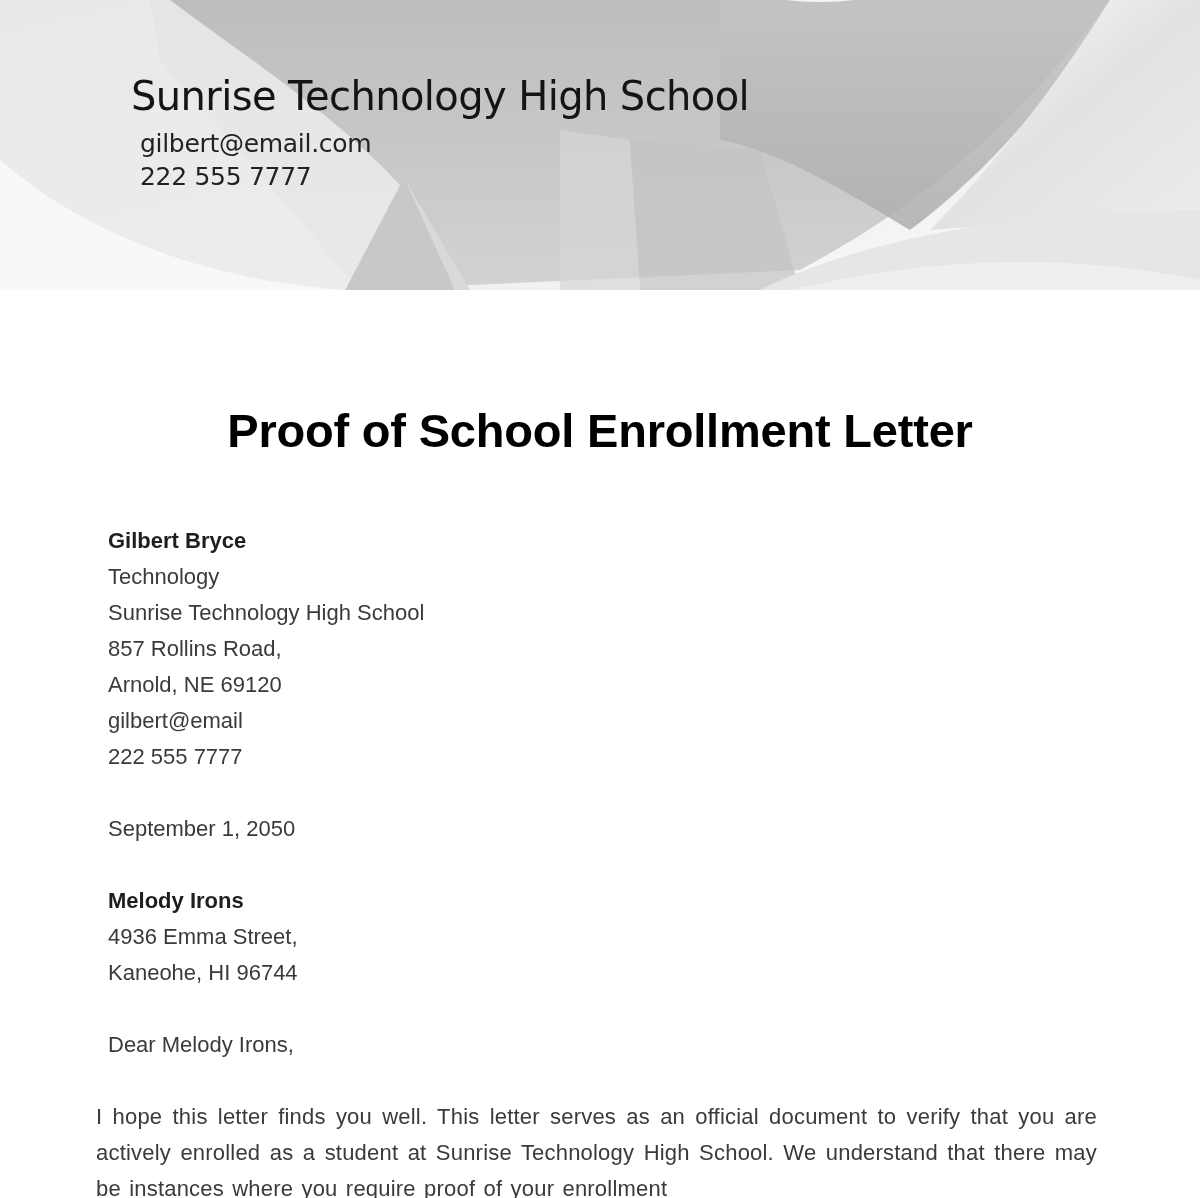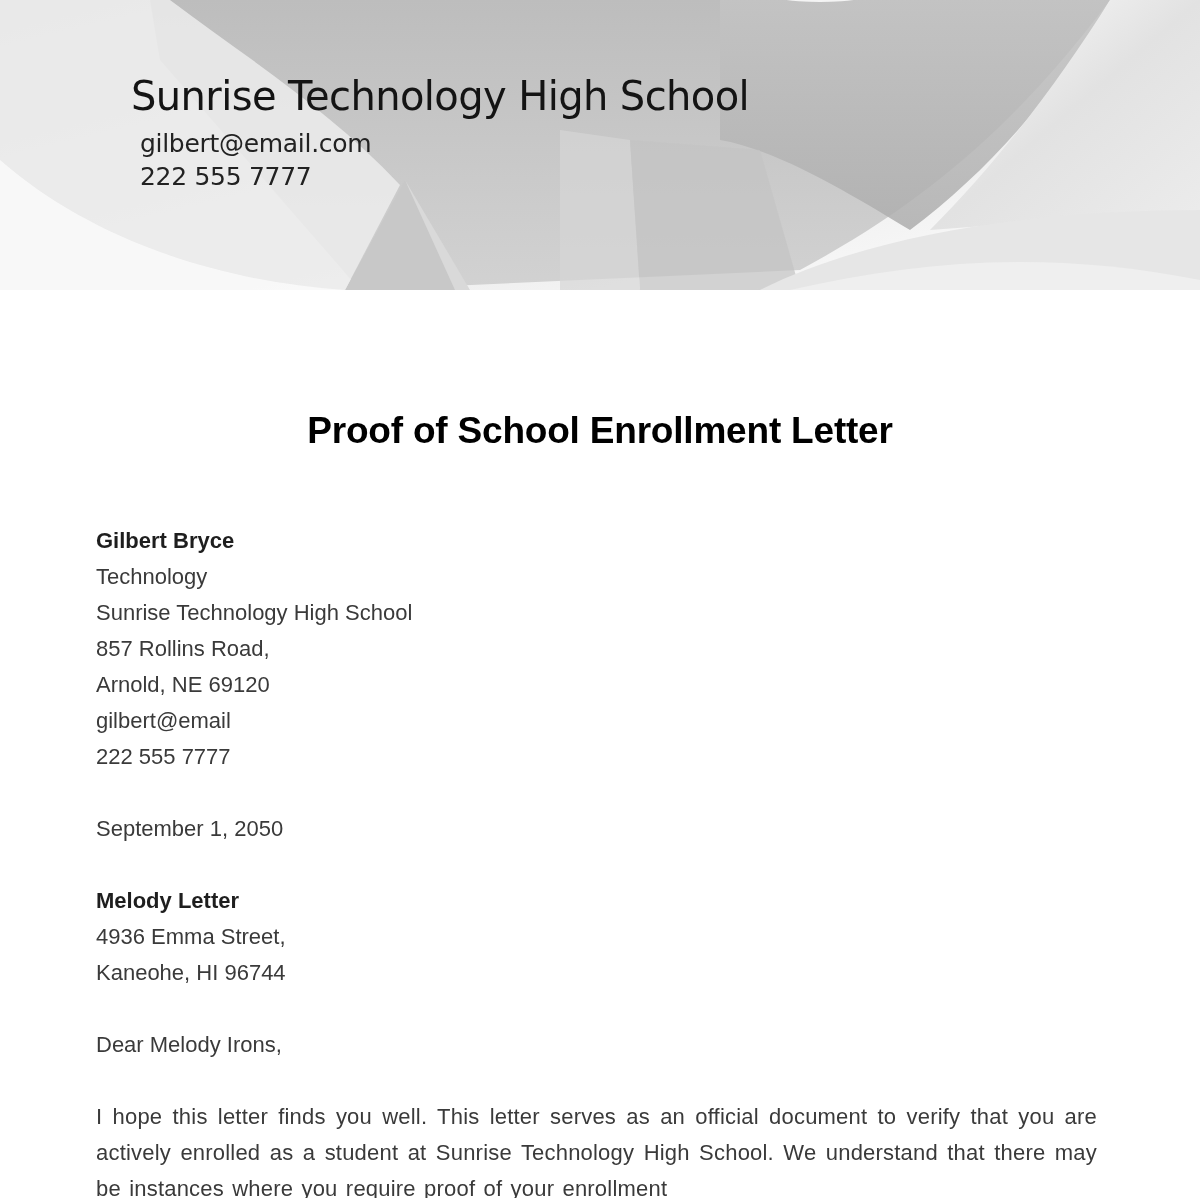--- a/index.html
+++ b/index.html
@@ -45,37 +45,37 @@
   .header-email { top: 132px; }
   .header-phone { top: 165px; }
 
   .doc-title {
     position: absolute;
     left: 0; top: 403px;
     width: 1200px;
     text-align: center;
     font-family: "Liberation Sans", sans-serif;
     font-weight: 700;
-    font-size: 37px;
+    font-size: 47px;
     color: #000000;
     margin: 0;
     line-height: 56px;
     letter-spacing: -0.2px;
   }
   .letter {
     position: absolute;
     left: 96px; top: 523px;
     width: 1001px;
     font-size: 22px;
     line-height: 36px;
     color: #3a3a3a;
   }
   .letter .line { display: block; white-space: nowrap; height: 36px; }
   .letter .bold { font-weight: 700; color: #1e1e1e; }
-  .block { margin: 0 0 36px 0; }
+  .block { margin: 0 0 36px 12px; }
   .para {
     text-align: justify;
     white-space: normal;
     line-height: 36px;
     margin: 0;
     letter-spacing: 0.2px;
     word-spacing: 2px;
   }
 </style>
 </head>
@@ -139,21 +139,21 @@
     <span class="line">Sunrise Technology High School</span>
     <span class="line">857 Rollins Road,</span>
     <span class="line">Arnold, NE 69120</span>
     <span class="line">gilbert@email</span>
     <span class="line">222 555 7777</span>
   </div>
   <div class="block">
     <span class="line">September 1, 2050</span>
   </div>
   <div class="block">
-    <span class="line bold">Melody Letter</span>
+    <span class="line bold">Melody Irons</span>
     <span class="line">4936 Emma Street,</span>
     <span class="line">Kaneohe, HI 96744</span>
   </div>
   <div class="block">
     <span class="line">Dear Melody Irons,</span>
   </div>
   <p class="para">I hope this letter finds you well. This letter serves as an official document to verify that you are actively enrolled as a student at Sunrise Technology High School. We understand that there may be instances where you require proof of your enrollment</p>
 </div>
 
 </body></html>

